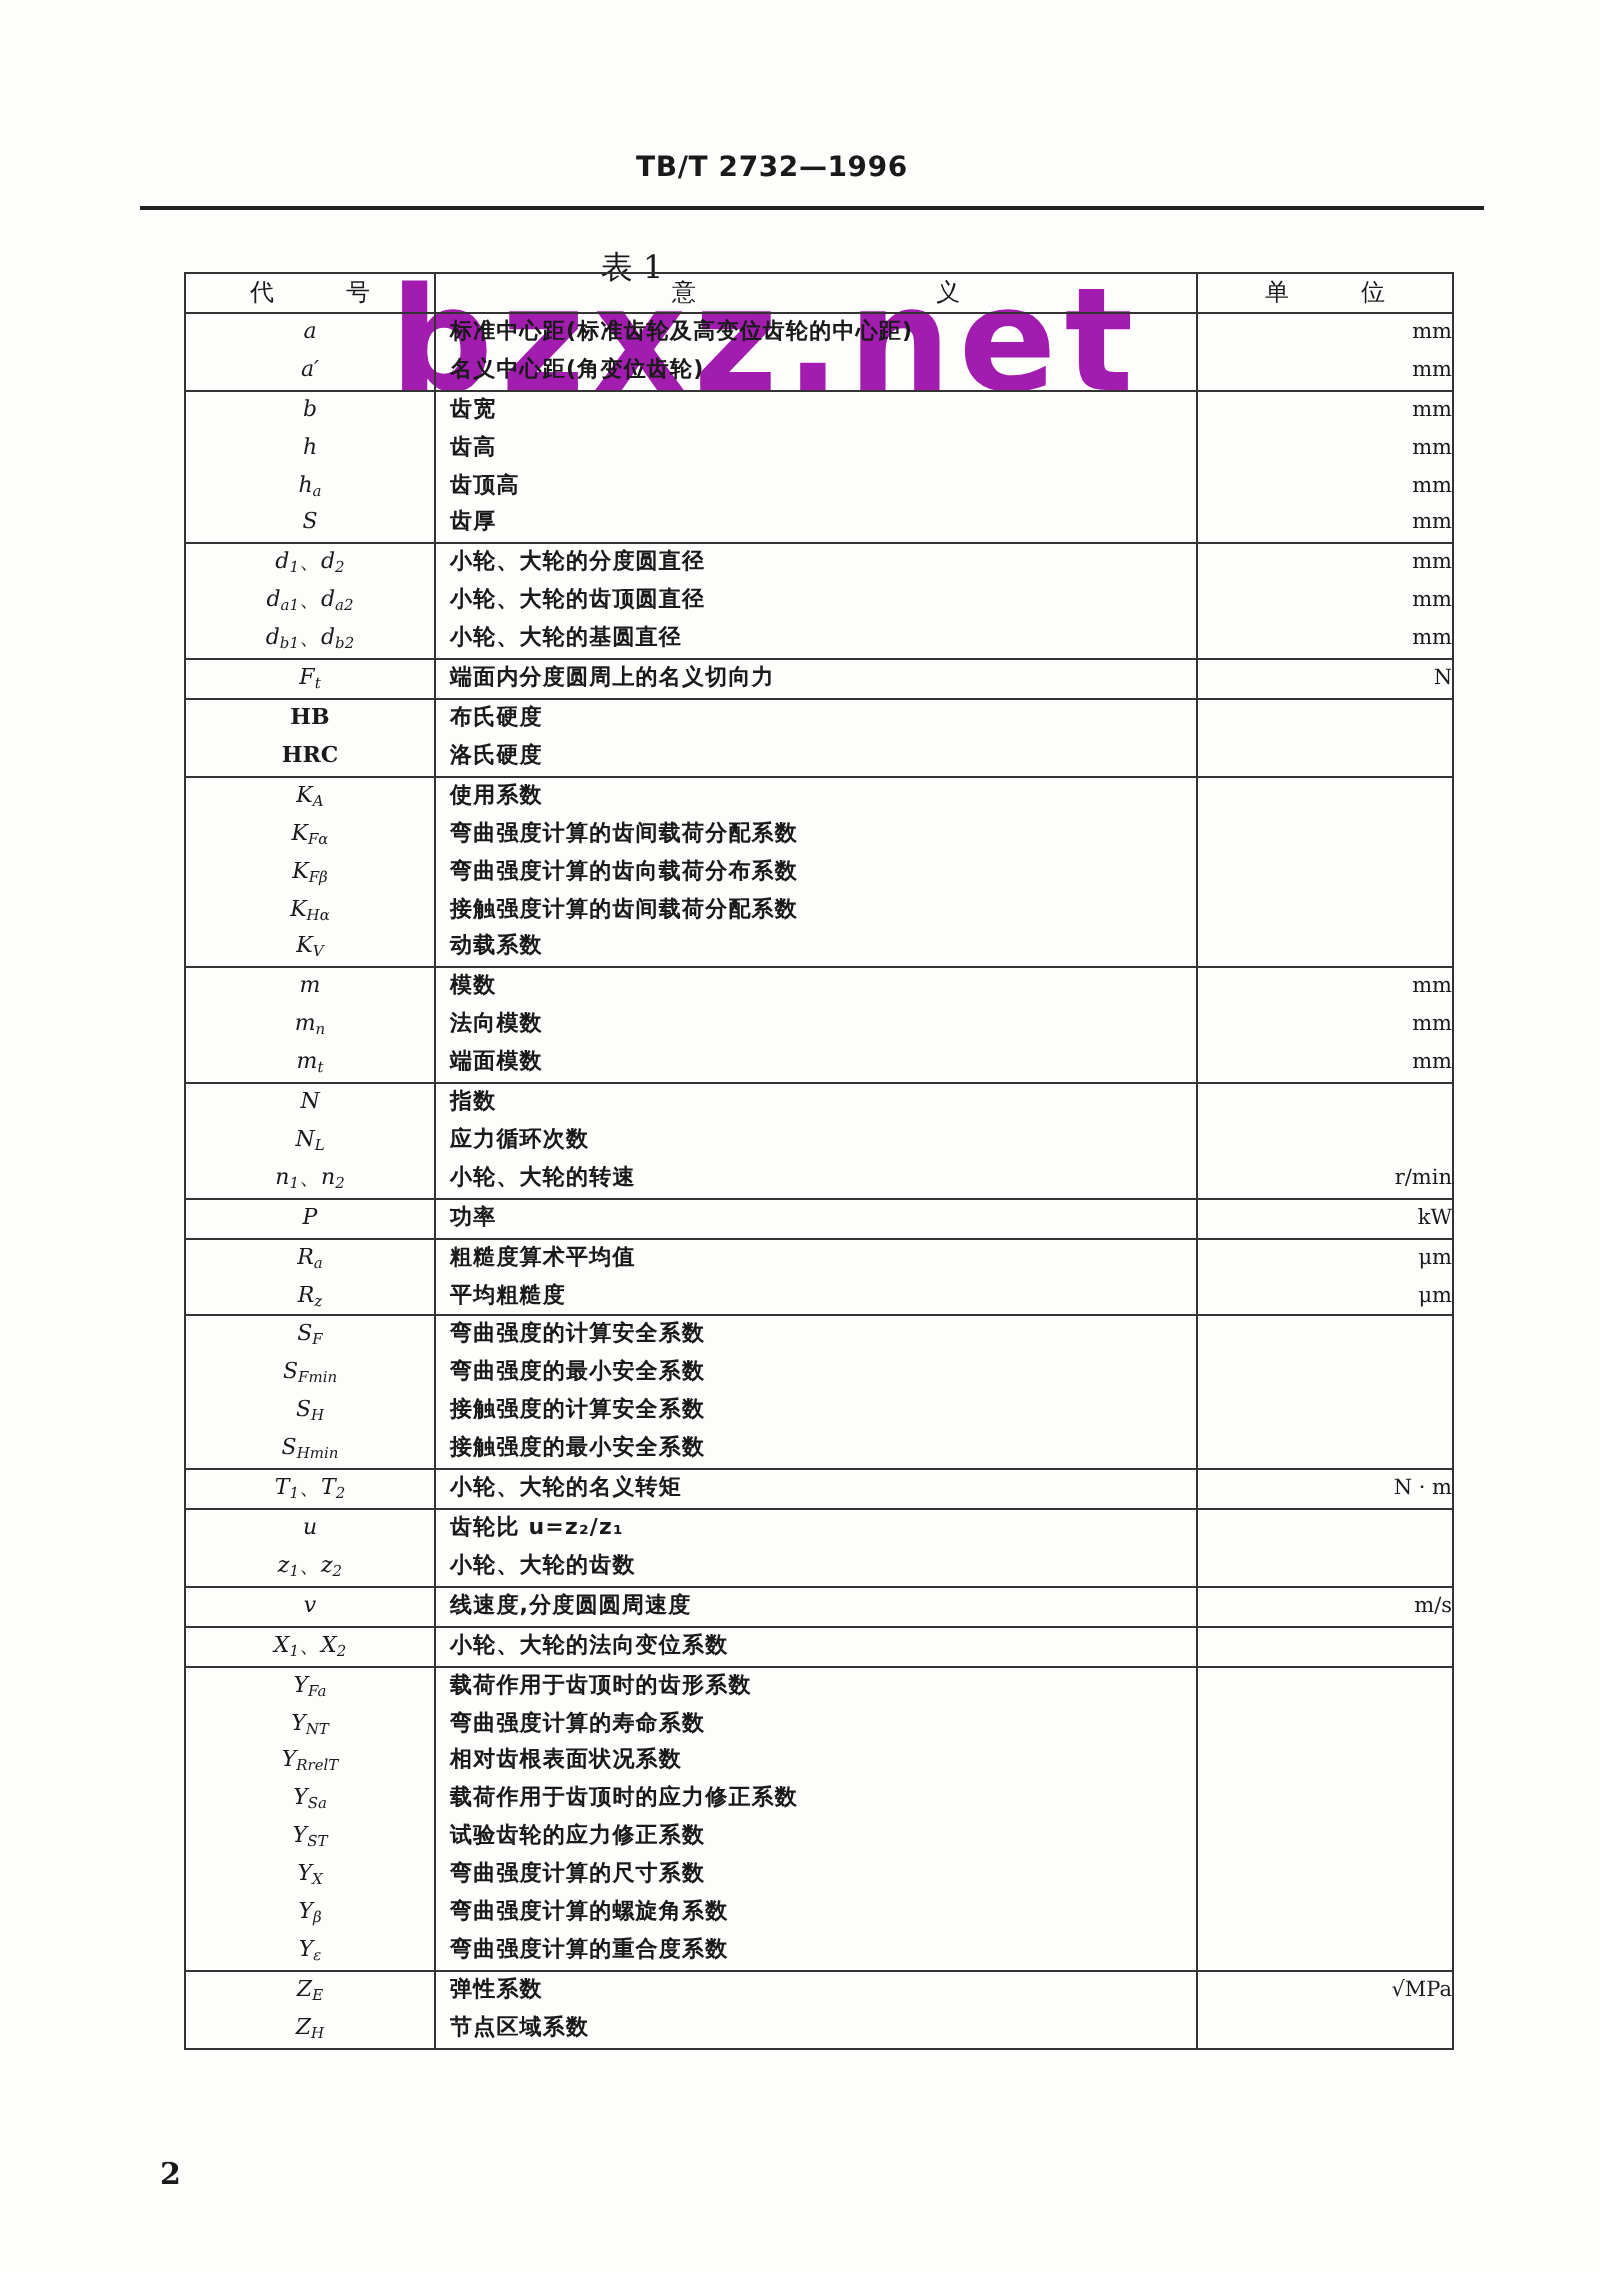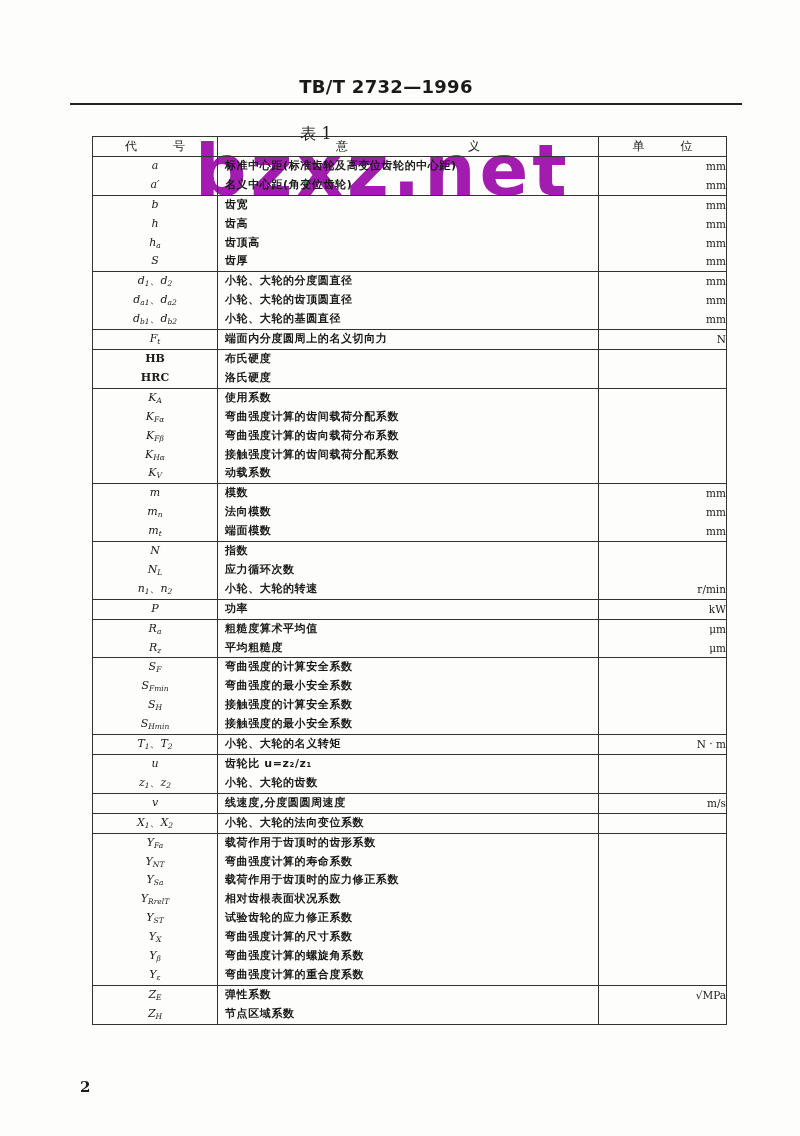--- a/index.html
+++ b/index.html
@@ -2,21 +2,21 @@
 <html><head>
 <meta charset="utf-8">
 <style>
   html, body { margin:0; padding:0; }
   body {
     width:800px; height:1136px; background:#fdfdfb; position:relative; overflow:hidden;
     font-family: "DejaVu Serif", "Liberation Serif", serif; color:#1a1a1a;
   }
   .std-header {
     position:absolute; top:76px; left:0; width:772px; text-align:center;
-    font-family:"DejaVu Sans", "Liberation Sans", sans-serif; font-weight:bold; font-size:18px; letter-spacing:0.3px;
+    font-family:"DejaVu Sans", "Liberation Sans", sans-serif; font-weight:bold; font-size:14px; letter-spacing:0.3px;
   }
   .header-rule { position:absolute; top:103px; left:70px; width:672px; height:0; border-top:2px solid #222; }
   .table-caption { position:absolute; top:124px; left:0; width:632px; text-align:center; font-size:16px; }
   .watermark {
     position:absolute; top:134px; left:195px; font-family:"DejaVu Sans", sans-serif; font-weight:bold;
     font-size:72px; color:#a21caf; letter-spacing:4px; z-index:0; line-height:1;
   }
   table.sym {
     position:absolute; top:136px; left:92px; width:634px; border-collapse:collapse; z-index:1;
     font-size:11.5px; table-layout:fixed;
@@ -241,27 +241,27 @@
         <td class="code"><span>Y</span><sub>Fa</sub></td>
         <td class="meaning">载荷作用于齿顶时的齿形系数</td>
         <td class="unit"></td>
       </tr>
       <tr>
         <td class="code"><span>Y</span><sub>NT</sub></td>
         <td class="meaning">弯曲强度计算的寿命系数</td>
         <td class="unit"></td>
       </tr>
       <tr>
+        <td class="code"><span>Y</span><sub>RrelT</sub></td>
+        <td class="meaning">相对齿根表面状况系数</td>
+        <td class="unit"></td>
+      </tr>
+      <tr>
         <td class="code"><span>Y</span><sub>Sa</sub></td>
         <td class="meaning">载荷作用于齿顶时的应力修正系数</td>
-        <td class="unit"></td>
-      </tr>
-      <tr>
-        <td class="code"><span>Y</span><sub>RrelT</sub></td>
-        <td class="meaning">相对齿根表面状况系数</td>
         <td class="unit"></td>
       </tr>
       <tr>
         <td class="code"><span>Y</span><sub>ST</sub></td>
         <td class="meaning">试验齿轮的应力修正系数</td>
         <td class="unit"></td>
       </tr>
       <tr>
         <td class="code"><span>Y</span><sub>X</sub></td>
         <td class="meaning">弯曲强度计算的尺寸系数</td>

